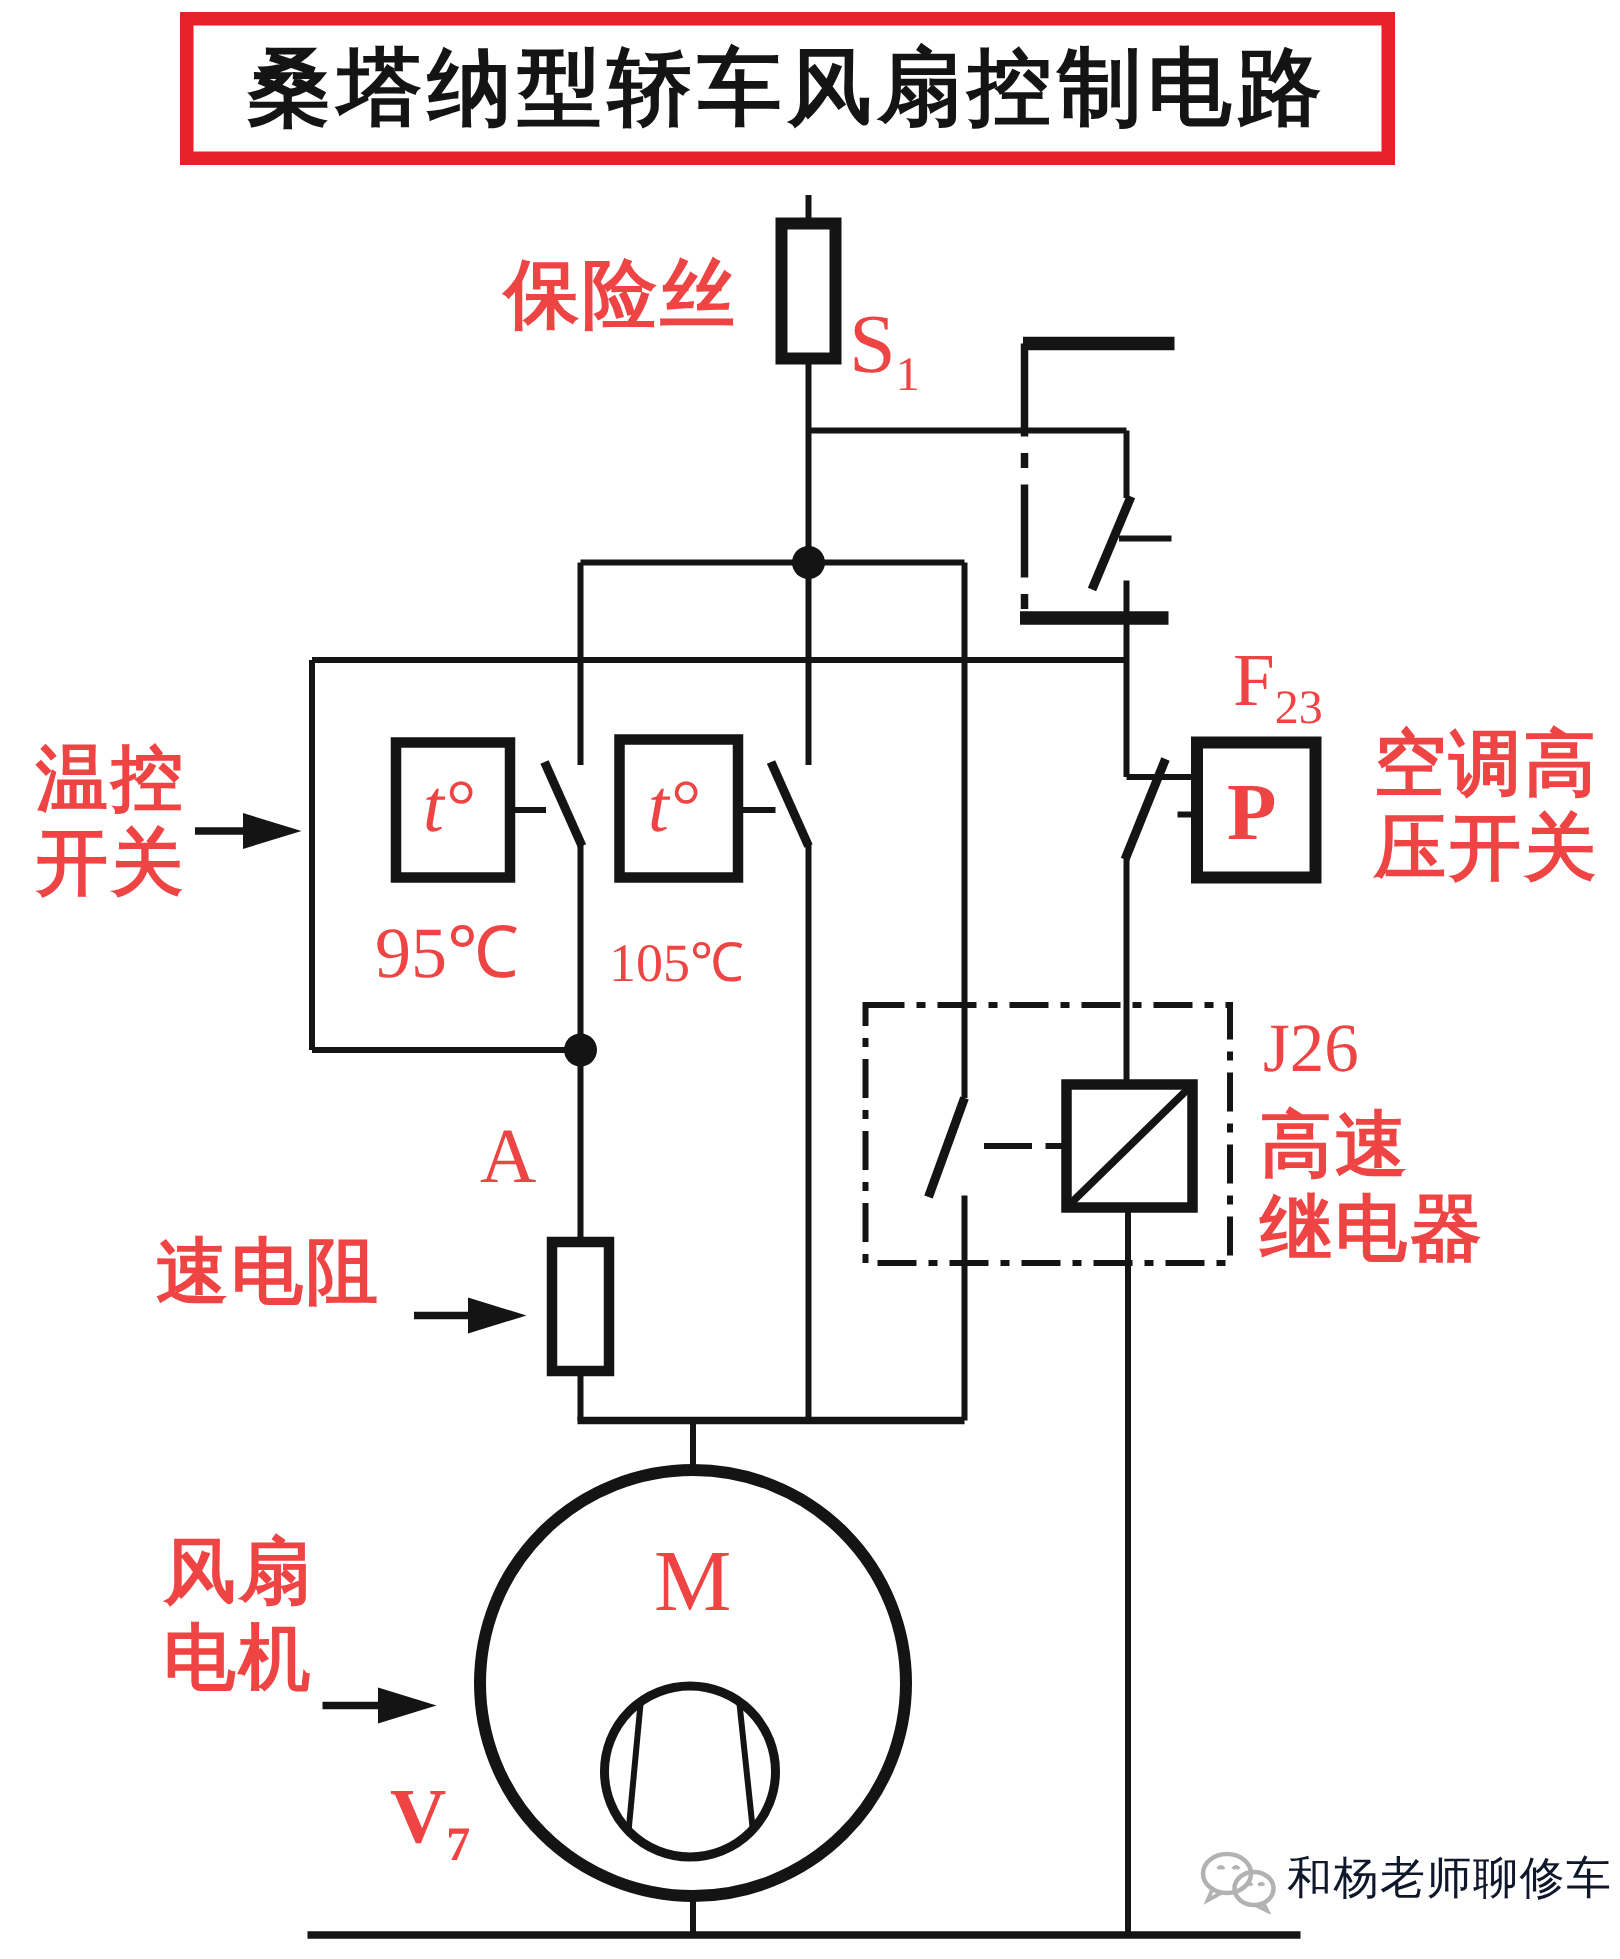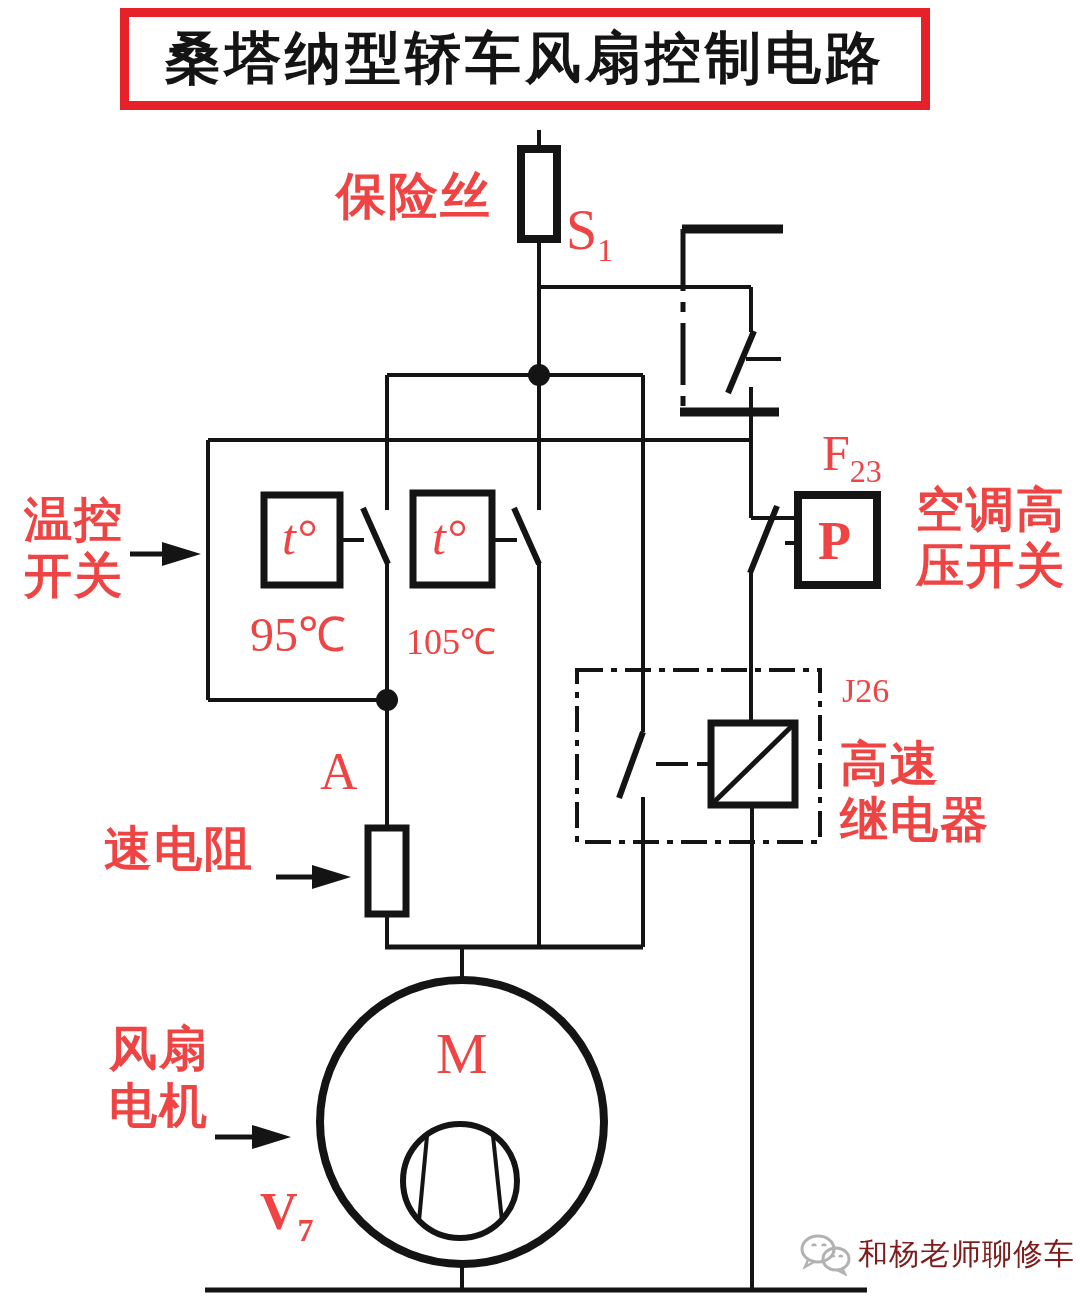--- a/index.html
+++ b/index.html
@@ -7,21 +7,21 @@
           font-family:"Liberation Sans",sans-serif;color:#141414;}
   #wires{position:absolute;left:0;top:0;}
   .lbl{position:absolute;white-space:nowrap;color:#ef4444;}
   .cn{font-family:"Liberation Sans",sans-serif;font-weight:700;font-size:48px;line-height:56px;letter-spacing:2px;}
   .sr{font-family:"Liberation Serif",serif;}
   #title-box{position:absolute;left:120px;top:8px;width:792px;height:84px;
              border:9px solid #e62129;background:#ffffff;display:flex;align-items:center;justify-content:center;}
   #title-box .t{font-size:56px;font-weight:700;letter-spacing:4px;font-family:"Liberation Sans",sans-serif;}
   .sub{font-size:32px;vertical-align:-12px;}
   .tdeg{font-style:italic;font-size:50px;}
-  #watermark{position:absolute;left:798px;top:1232px;display:flex;align-items:center;gap:6px;color:#7f1d1d;}
+  #watermark{position:absolute;left:798px;top:1232px;display:flex;gap:6px;color:#0f172a;}
   #watermark .wm-text{font-size:30px;letter-spacing:1px;font-family:"Liberation Sans",sans-serif;}
 </style>
 </head>
 <body>
 
 <div id="canvas">
 
   <svg id="wires" width="1080" height="1306" viewBox="0 0 1080 1306" fill="none" stroke="#141414" stroke-width="4">
 
     <g>
@@ -137,21 +137,21 @@
   <div class="lbl sr" style="left:250px;top:600px;font-size:48px;">95℃</div>
   <div class="lbl sr" style="left:406px;top:600px;font-size:36px;margin-top:16px;">105℃</div>
 
   <div class="lbl sr" style="left:822px;top:424px;font-size:50px;"><span>F</span><span class="sub">23</span></div>
   <div class="lbl sr" style="left:818px;top:510px;font-size:54px;font-weight:700;">P</div>
   <div class="lbl cn" style="left:916px;top:482px;">
     <div>空调高</div>
     <div>压开关</div>
   </div>
 
-  <div class="lbl sr" style="left:842px;top:672px;font-size:34px;">J26</div>
+  <div class="lbl sr" style="left:842px;top:672px;font-size:46px;">J26</div>
   <div class="lbl cn" style="left:840px;top:736px;">
     <div>高速</div>
     <div>继电器</div>
   </div>
 
   <div class="lbl sr" style="left:320px;top:742px;font-size:52px;">A</div>
 
   <div class="lbl cn" style="left:104px;top:820px;line-height:57px;">
     <div>速电阻</div>
   </div>

